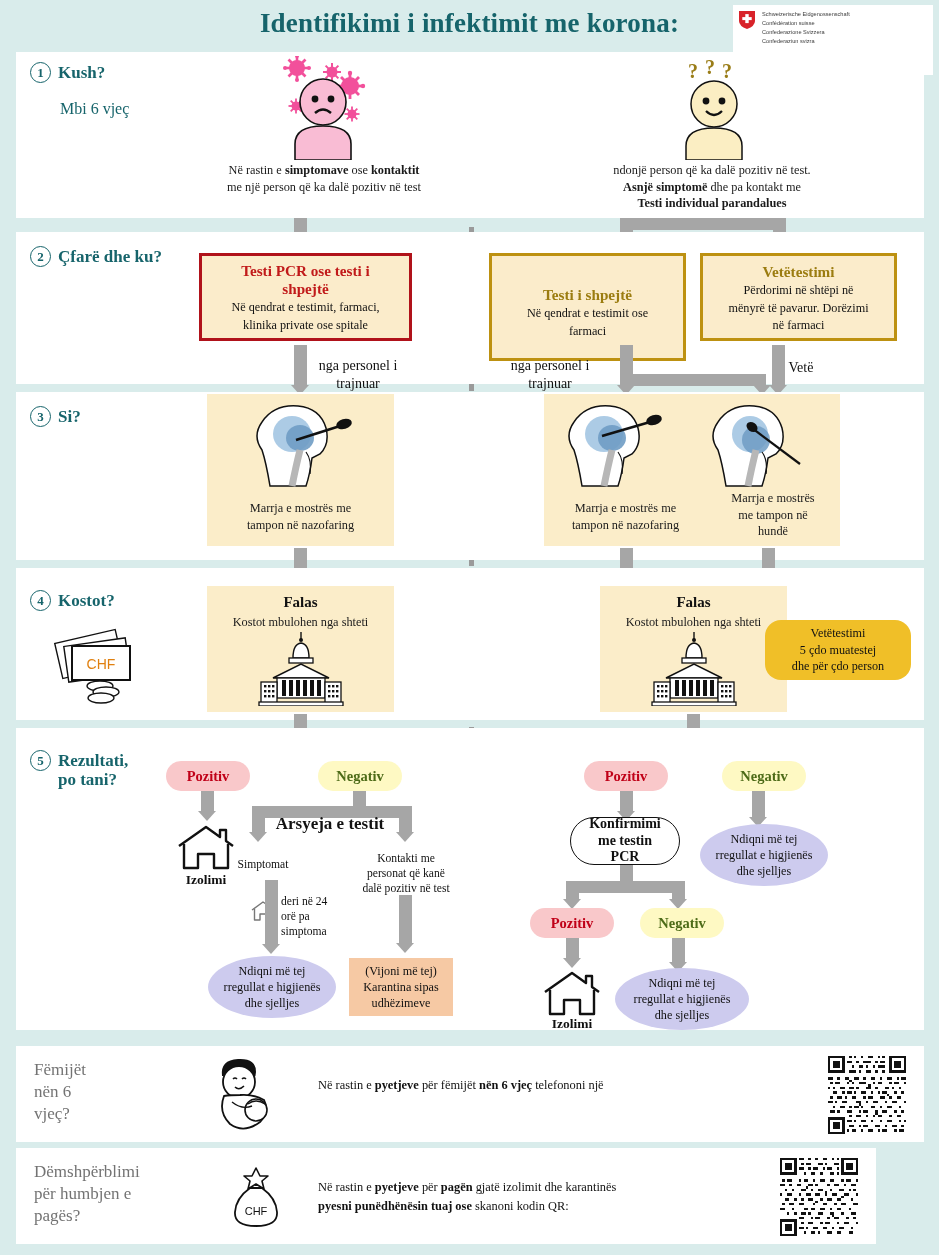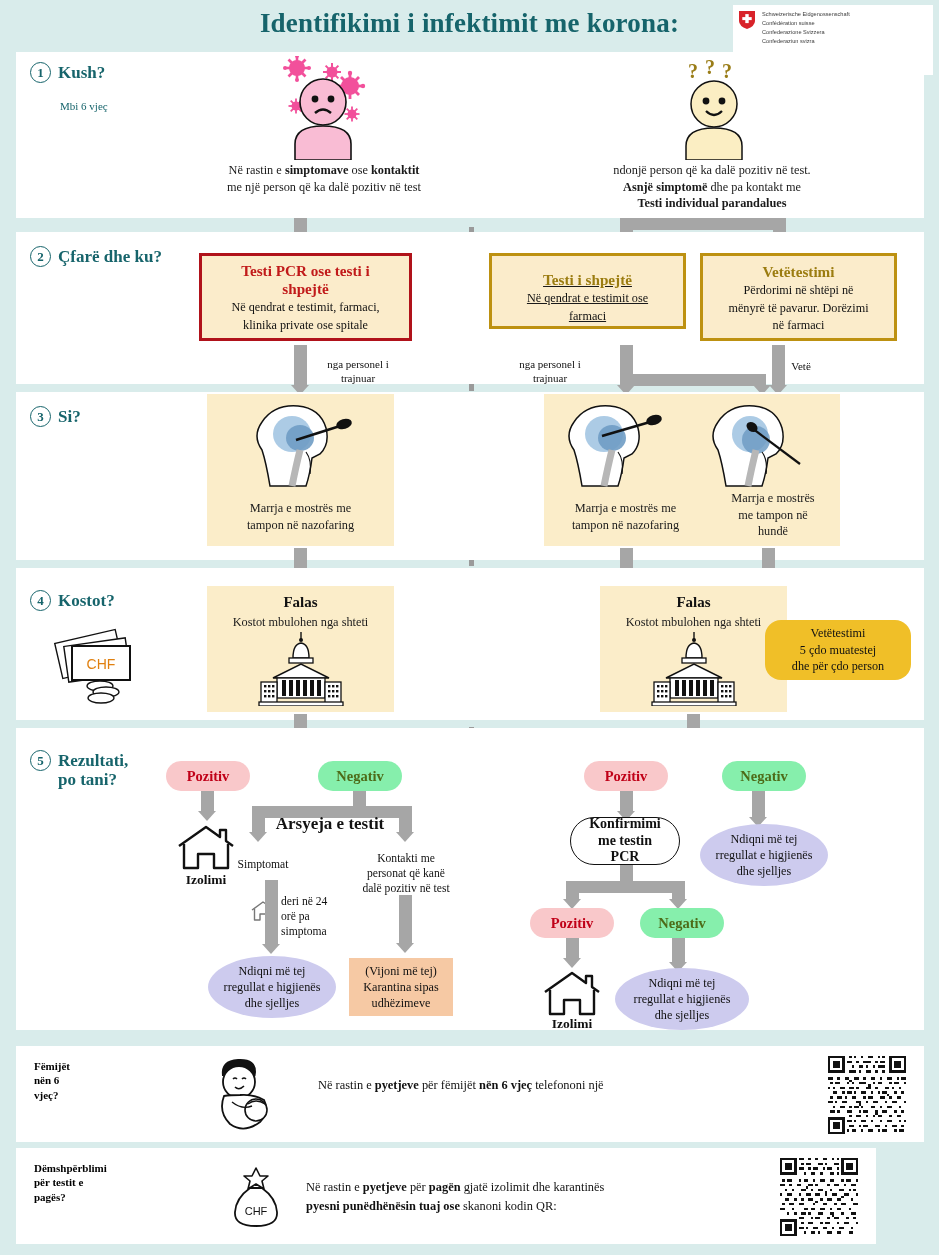--- a/index.html
+++ b/index.html
@@ -34,21 +34,21 @@
   
   .panel { position:absolute; background:#ffffff; }
   .sec-num {
     display:inline-flex; align-items:center; justify-content:center;
     width:21px; height:21px; border-radius:50%;
     border:1.4px solid #16646b; color:#16646b;
     font-size:13px; font-weight:bold; vertical-align:middle;
   }
   .sec-head { position:absolute; display:flex; align-items:flex-start; gap:7px; }
   .sec-label { color:#16646b; font-size:17px; font-weight:bold; line-height:1.12; padding-top:1px; }
-  .sec-sub { position:absolute; color:#16646b; font-size:11px; }
+  .sec-sub { position:absolute; color:#16646b; font-size:16px; }
 
   
   .divider {
     position:absolute; left:469px; top:52px; width:5px; height:978px;
     background: repeating-linear-gradient(to bottom,#9a9a9a 0px,#9a9a9a 14px,rgba(0,0,0,0) 14px,rgba(0,0,0,0) 25px);
   }
 
   
   .ar { position:absolute; background:#a6a6a6; }
   .arrowhead { position:absolute; width:0; height:0; }
@@ -61,29 +61,29 @@
   
   .box2 { position:absolute; background:#fbeccb; text-align:center; padding:6px 6px; }
   .box2.red { border:3.2px solid #b0121a; }
   .box2.gold { border:3.2px solid #bd9111; }
   .box2 .t-red { color:#c11a1a; font-size:15.2px; font-weight:bold; line-height:1.2; }
   .box2 .t-gold { color:#9b7c10; font-size:15.2px; font-weight:bold; line-height:1.2; }
   .box2 .t-body { color:#111; font-size:12.2px; line-height:1.28; margin-top:2px; }
 
   .cream { position:absolute; background:#fbedc9; }
 
-  .minilabel { position:absolute; font-size:11px; line-height:1.3; text-align:center; color:#111; }
+  .minilabel { position:absolute; font-size:14px; line-height:1.3; text-align:center; color:#111; }
 
   
   .pill {
     position:absolute; border-radius:22px; display:flex; align-items:center; justify-content:center;
     font-size:14.5px; font-weight:bold;
   }
   .pill.pos { background:#f9c8ca; color:#c00018; }
-  .pill.neg { background:#86efac; color:#4d6b18; }
+  .pill.neg { background:#fef9c3; color:#4d6b18; }
 
   .ellipse {
     position:absolute; border-radius:50%; background:#cdcbee;
     display:flex; align-items:center; justify-content:center; text-align:center;
     font-size:12.2px; line-height:1.32; color:#111;
   }
   .rectbox {
     position:absolute; background:#f6c9a4; display:flex; align-items:center; justify-content:center;
     text-align:center; font-size:12.2px; line-height:1.32; color:#111;
   }
@@ -93,21 +93,21 @@
     font-size:14px; font-weight:bold; line-height:1.2; color:#111;
   }
   .gold-pill {
     position:absolute; background:#f0bf28; border-radius:16px;
     display:flex; align-items:center; justify-content:center; text-align:center;
     font-size:12.2px; line-height:1.34; color:#111;
   }
   .caption { position:absolute; text-align:center; font-size:13.5px; font-weight:bold; color:#111; }
 
   
-  .foot-title { position:absolute; color:#000000; font-size:11px; font-weight:bold; line-height:1.3; }
+  .foot-title { position:absolute; color:#737373; font-size:17px; font-weight:normal; line-height:1.3; }
   .foot-text { position:absolute; font-size:12.4px; line-height:1.55; color:#111; }
   .foot-text b { font-weight:bold; }
   .qr { position:absolute; }
 </style>
 </head>
 <body>
 
 <div class="page">
 
   <div class="header">
@@ -251,21 +251,21 @@
     </div>
   </div>
 
   <div class="box2 red" style="left:199px; top:253px; width:213px; height:88px;">
     <div class="t-red">Testi PCR ose testi i</div>
     <div class="t-red">shpejtë</div>
     <div class="t-body">Në qendrat e testimit, farmaci,</div>
     <div class="t-body">klinika private ose spitale</div>
   </div>
 
-  <div class="box2 gold" style="left:489px; top:253px; width:197px; height:76px; padding-top:15px;text-decoration:underline;">
+  <div class="box2 gold" style="left:489px; top:253px; width:197px; height:108px; padding-top:30px;">
     <div class="t-gold">Testi i shpejtë</div>
     <div class="t-body">Në qendrat e testimit ose</div>
     <div class="t-body">farmaci</div>
   </div>
 
   <div class="box2 gold" style="left:700px; top:253px; width:197px; height:88px; padding-top:7px;">
     <div class="t-gold">Vetëtestimi</div>
     <div class="t-body">Përdorimi në shtëpi në</div>
     <div class="t-body">mënyrë të pavarur. Dorëzimi</div>
     <div class="t-body">në farmaci</div>
@@ -798,31 +798,31 @@
             <rect x="13" y="20" width="1" height="1"></rect>
             <rect x="20" y="24" width="1" height="1"></rect>
         </g>
       </svg>
     </div>
   </div>
 
   <div class="panel" style="left:16px; top:1148px; width:860px; height:96px;">
     <div class="foot-title" style="left:18px; top:13px;">
       <div>Dëmshpërblimi</div>
-      <div>për testit e</div>
+      <div>për humbjen e</div>
       <div>pagës?</div>
     </div>
     <div style="position:absolute; left:210px; top:18px;">
       <svg width="60" height="64" viewBox="0 0 60 64">
         <path d="M30 2 L34 10 L42 10 L36 15 L38 23 L30 18 L22 23 L24 15 L18 10 L26 10 Z" fill="#fff" stroke="#111" stroke-width="1.6" stroke-linejoin="round"></path>
         <path d="M24 22 Q10 32 9 46 Q8 60 30 60 Q52 60 51 46 Q50 32 36 22 Z" fill="#fff" stroke="#111" stroke-width="1.8"></path>
         <text x="30" y="49" text-anchor="middle" font-family="Liberation Sans, sans-serif" font-size="11" fill="#111">CHF</text>
       </svg>
     </div>
-    <div class="foot-text" style="left:290px; top:30px; width:540px;">
+    <div class="foot-text" style="left:302px; top:30px; width:540px;">
       <div>
         <span>Në rastin e </span><b>pyetjeve</b><span> për </span><b>pagën</b><span> gjatë izolimit dhe karantinës</span>
       </div>
       <div>
         <b>pyesni punëdhënësin tuaj ose</b><span> skanoni kodin QR:</span>
       </div>
     </div>
     <div class="qr" style="right:18px; top:10px;">
       <svg width="78" height="78" viewBox="0 0 33 33" shape-rendering="crispEdges">
         <rect width="33" height="33" fill="#fff"></rect>

